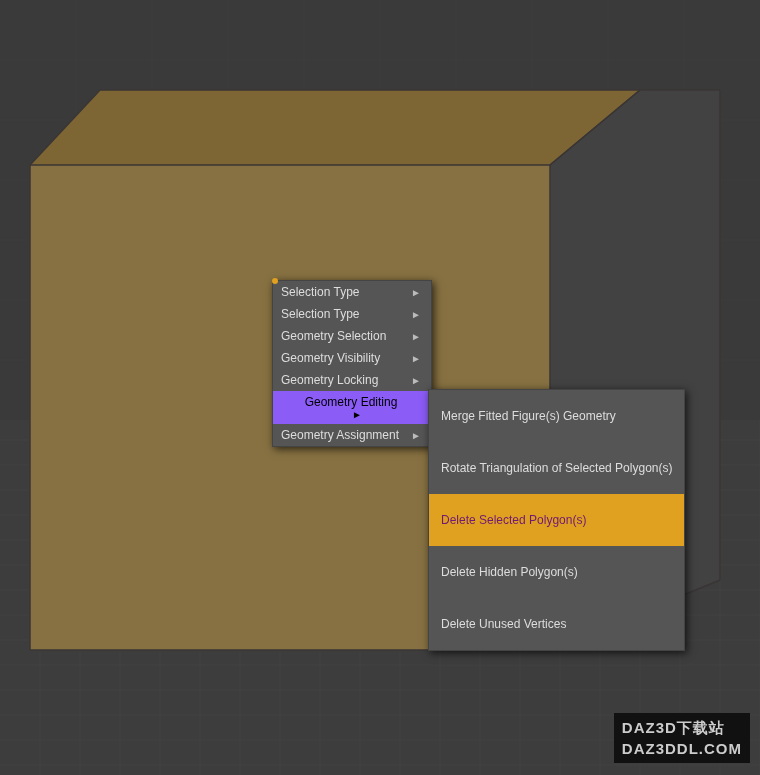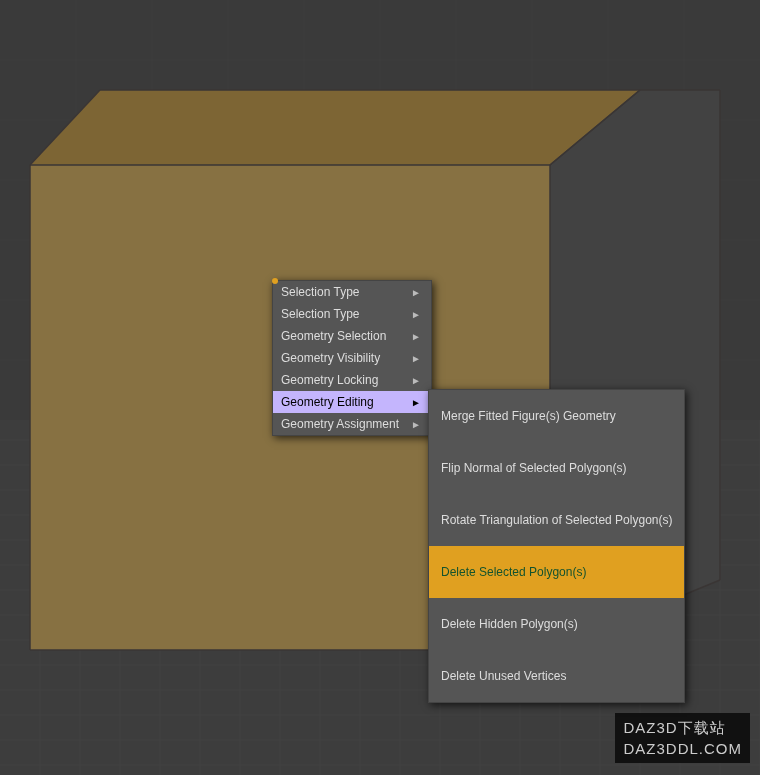--- a/index.html
+++ b/index.html
@@ -34,21 +34,21 @@
     }
 
     
     .watermark {
       position: absolute;
       bottom: 12px;
       right: 10px;
       background: #111;
       color: #ccc;
       font-size: 15px;
-      font-weight: normal;
+      font-weight: bold;
       padding: 4px 8px;
       line-height: 1.4;
       letter-spacing: 1px;
     }
 
     
     .context-menu {
       position: absolute;
       top: 280px;
       left: 272px;
@@ -64,22 +64,23 @@
       align-items: center;
       justify-content: space-between;
       padding: 4px 10px 4px 8px;
       color: #ddd;
       cursor: pointer;
       white-space: nowrap;
       font-size: 12px;
     }
 
     .menu-item.active {
-      background: #c4b5fd;
+      background: #8b5cf6;
       color: #000;
+      flex-direction: column;
     }
 
     .menu-item .arrow {
       font-size: 10px;
       margin-left: 12px;
       color: #bbb;
     }
 
     .menu-item.active .arrow {
       color: #000;
@@ -96,21 +97,21 @@
       z-index: 101;
       box-shadow: 2px 2px 8px rgba(0,0,0,0.7);
     }
 
     .submenu .menu-item {
       padding: 19px 12px;
     }
 
     .submenu .menu-item.highlighted {
       background: #e0a020;
-      color: #14532d;
+      color: #701a75;
       align-items: center;
     }
 
     .dot {
       width: 6px;
       height: 6px;
       background: #e0a020;
       border-radius: 50%;
       position: absolute;
       top: 278px;
@@ -238,23 +239,20 @@
     <div class="menu-item">
       <span>Geometry Assignment</span>
       <span class="arrow">►</span>
     </div>
 
     <div class="submenu">
       <div class="menu-item">
         <span>Merge Fitted Figure(s) Geometry</span>
       </div>
       <div class="menu-item">
-        <span>Flip Normal of Selected Polygon(s)</span>
-      </div>
-      <div class="menu-item">
         <span>Rotate Triangulation of Selected Polygon(s)</span>
       </div>
       <div class="menu-item highlighted">
         <span>Delete Selected Polygon(s)</span>
       </div>
       <div class="menu-item">
         <span>Delete Hidden Polygon(s)</span>
       </div>
       <div class="menu-item">
         <span>Delete Unused Vertices</span>

